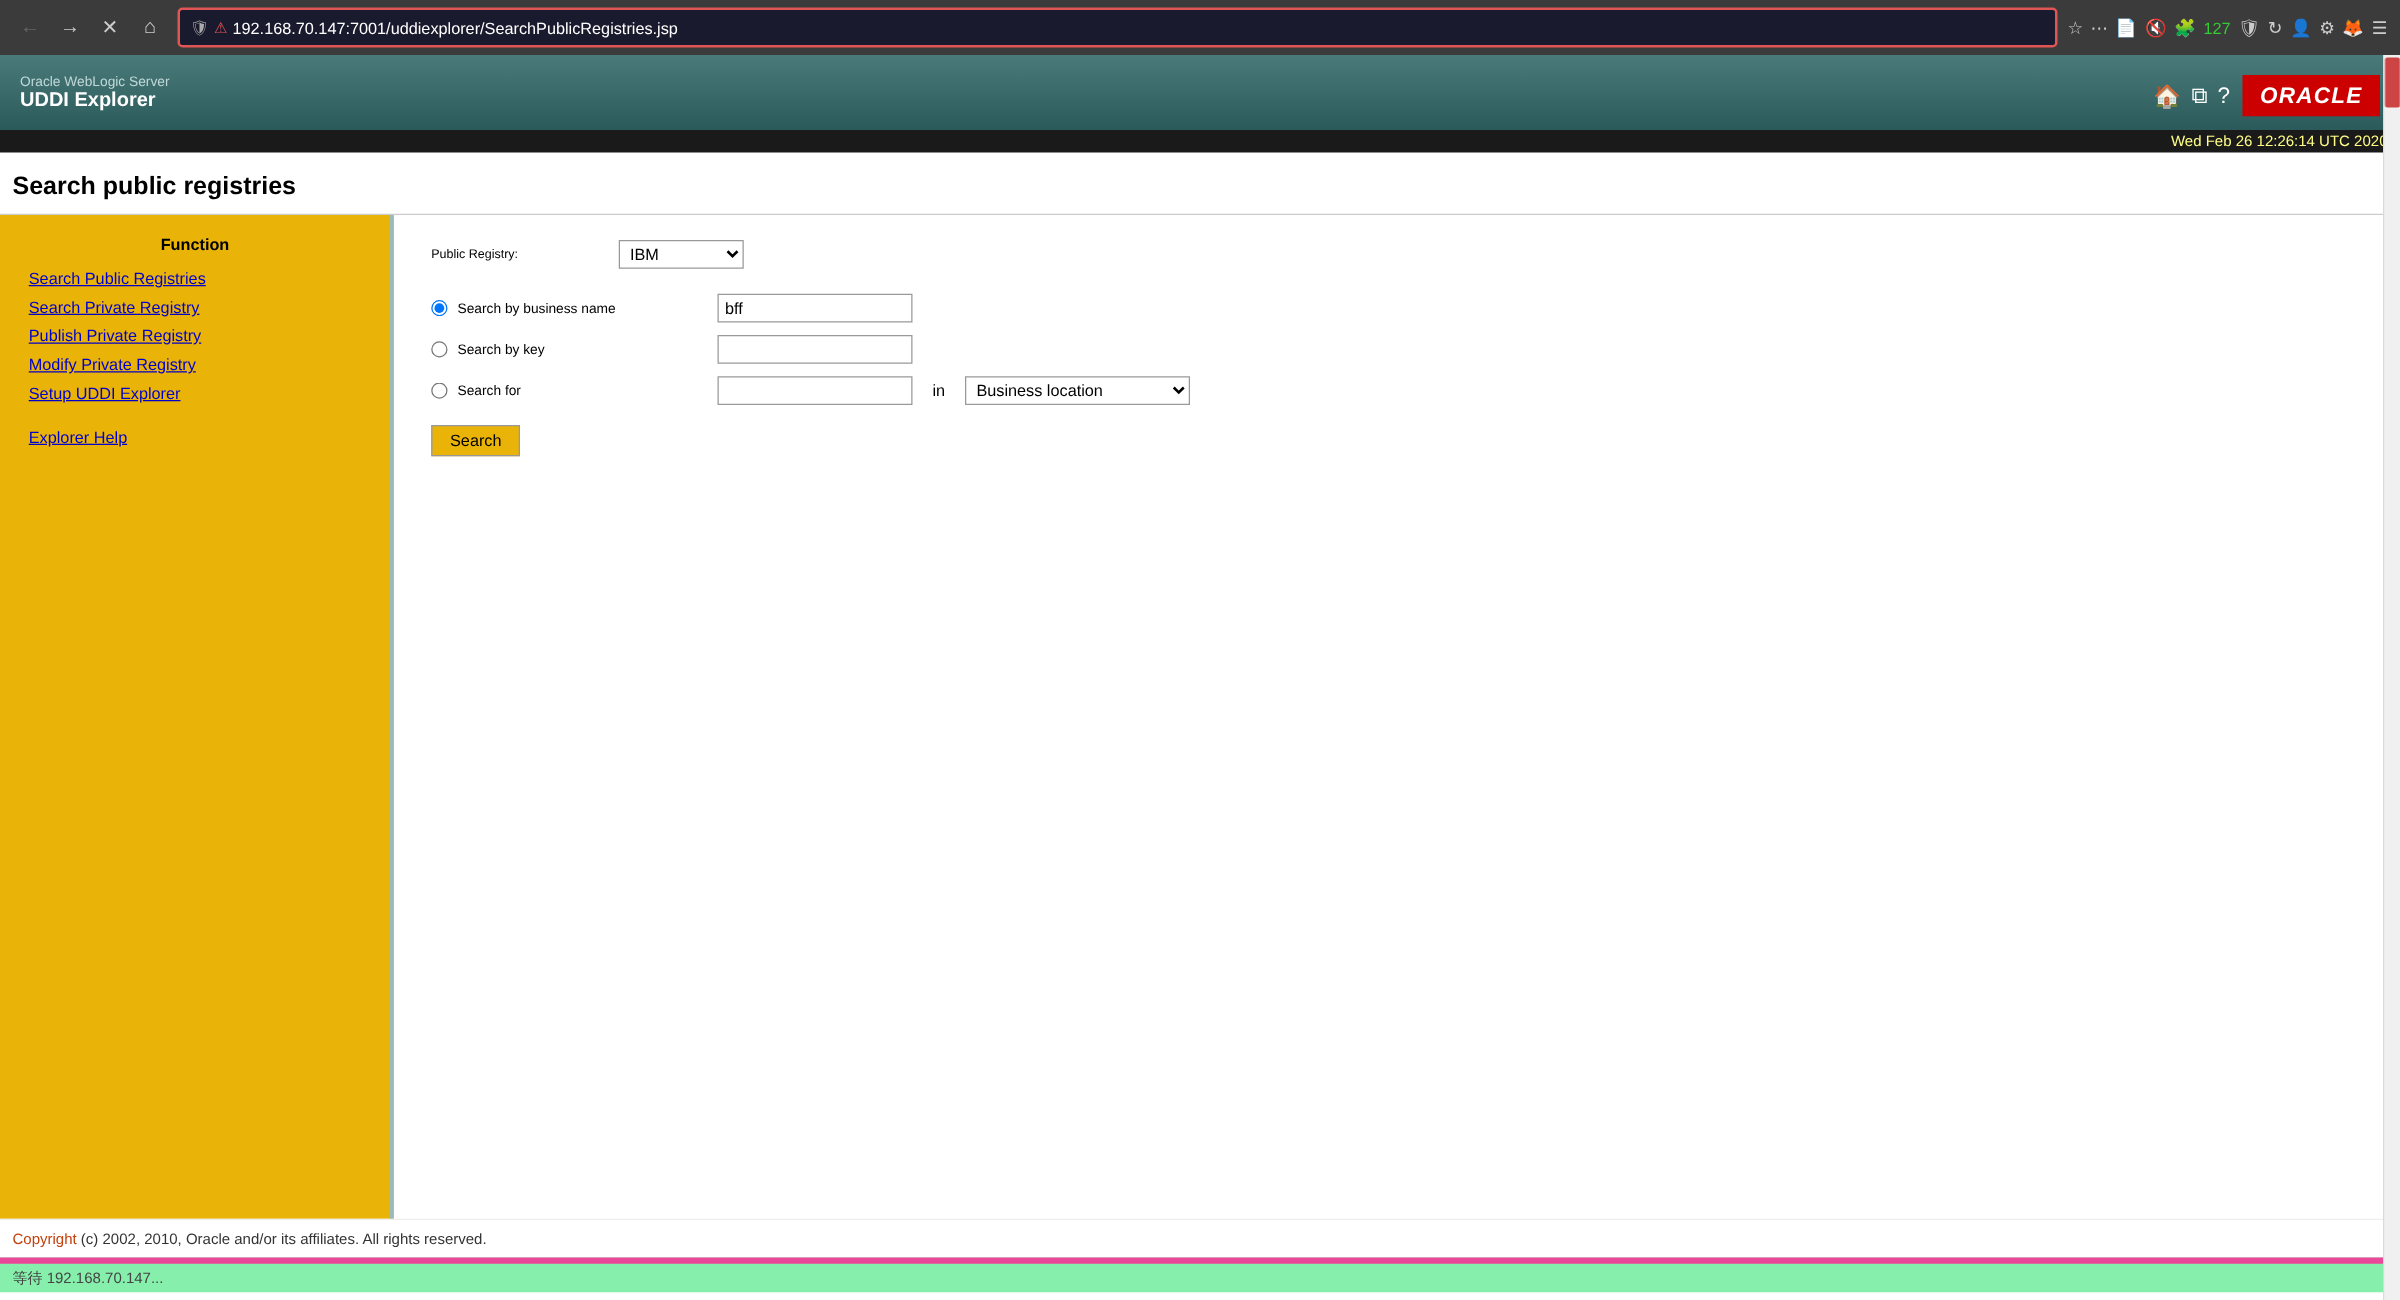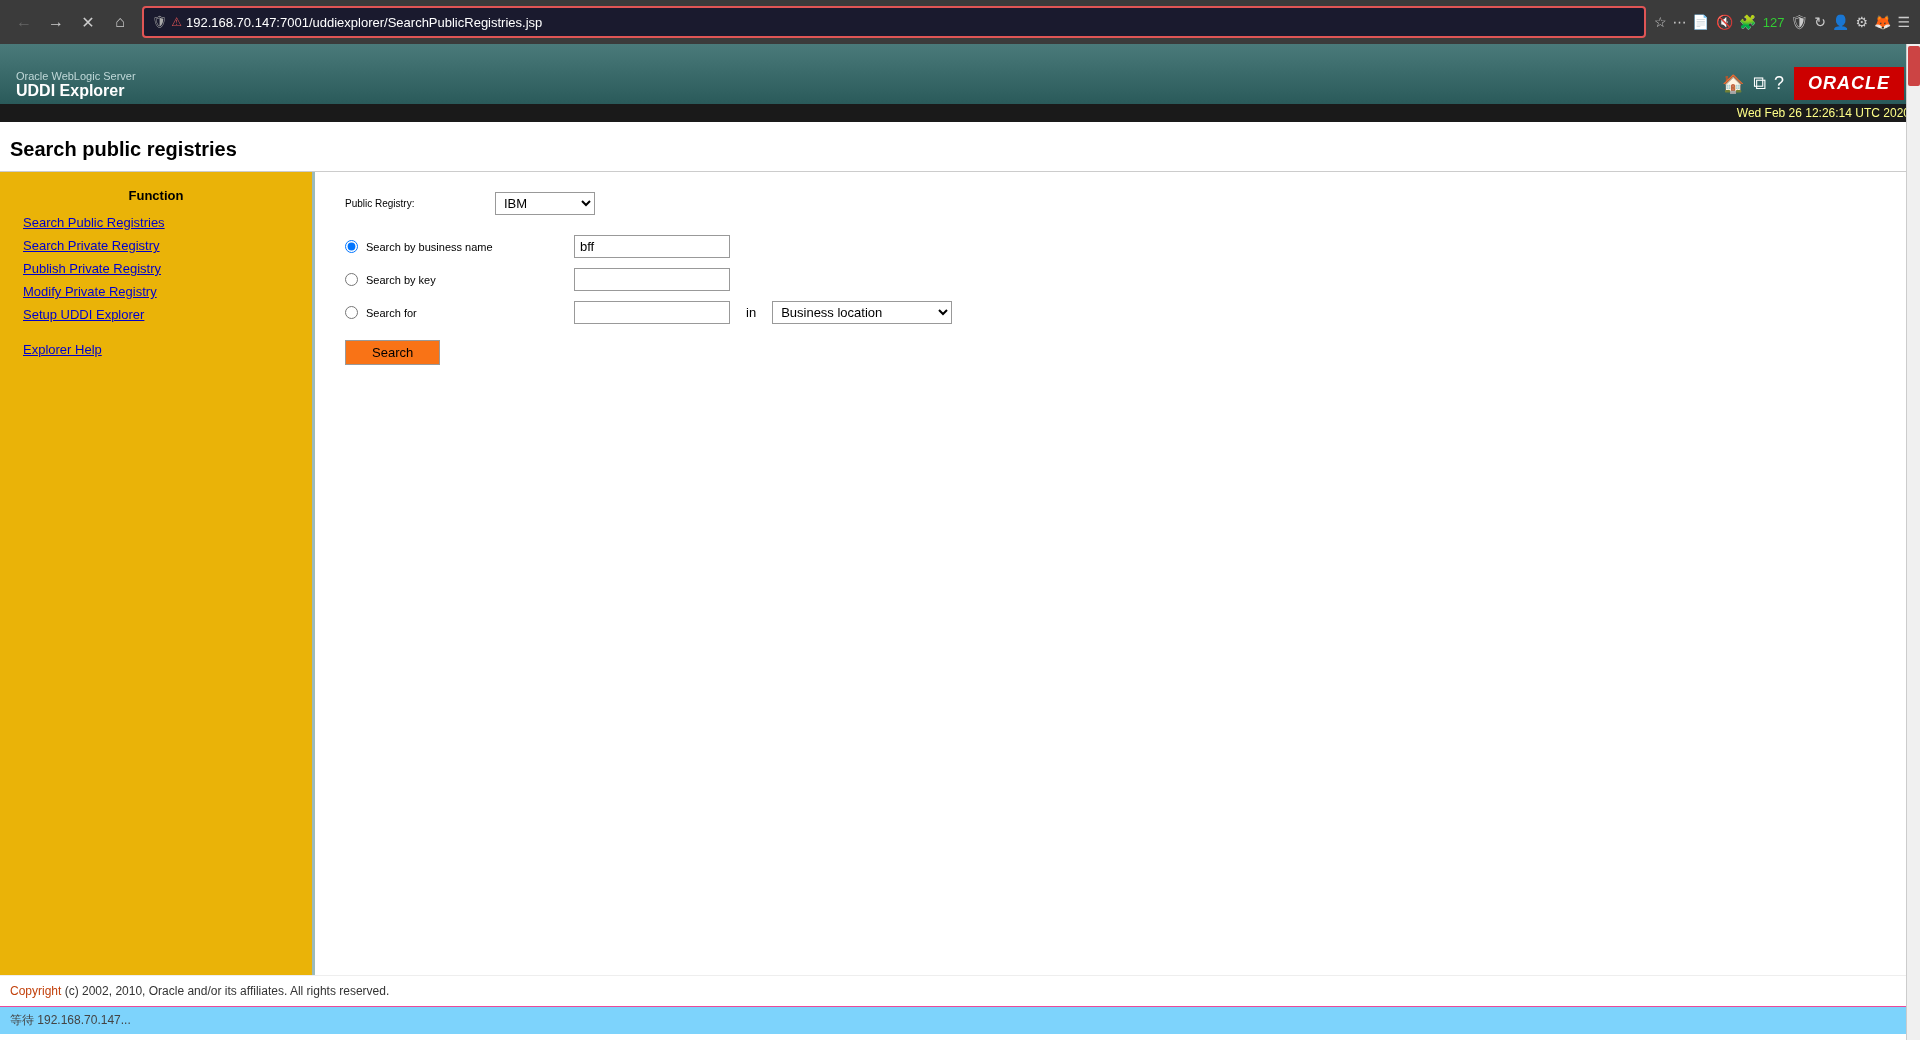--- a/index.html
+++ b/index.html
@@ -42,23 +42,23 @@
     .security-icon { color: #aaa; margin-right: 4px; font-size: 12px; }
     .address-bar-url { color: #fff; font-size: 13px; flex: 1; }
     .browser-actions { display: flex; gap: 6px; align-items: center; color: #ccc; font-size: 14px; }
     .browser-actions span { cursor: pointer; }
 
     
     .oracle-header {
       background: linear-gradient(to bottom, #4a7a7a, #2a5a5a);
       height: 60px;
       display: flex;
-      align-items: flex-end;
+      align-items: flex-start;
       justify-content: space-between;
-      padding: 4px 16px;
+      padding: 16px 16px;
       position: relative;
     }
     .oracle-header-title { color: #fff; }
     .oracle-header-title .product-name { font-size: 11px; color: #c0d8d8; }
     .oracle-header-title .app-name { font-size: 16px; font-weight: bold; color: #fff; }
     .oracle-header-right { display: flex; align-items: center; gap: 10px; }
     .oracle-header-icons { display: flex; gap: 8px; align-items: center; color: #fff; font-size: 18px; cursor: pointer; }
     .oracle-logo {
       background: #cc0000;
       color: #fff;
@@ -163,41 +163,41 @@
     }
     .in-label { font-size: 13px; margin: 0 8px; }
     .location-select {
       font-size: 13px;
       padding: 2px 4px;
       border: 1px solid #999;
       background: #fff;
       min-width: 180px;
     }
     .search-btn {
-      background: #f97316;
+      background: #eab308;
       border: 1px solid #999;
-      padding: 4px 26px;
+      padding: 4px 14px;
       font-size: 13px;
       cursor: pointer;
       margin-top: 6px;
     }
 
     
     .page-footer {
       padding: 8px 10px;
       font-size: 12px;
       color: #333;
       border-top: 1px solid #eee;
     }
     .footer-link { color: #c2410c; cursor: pointer; }
 
     
     .status-bar {
-      background: #7dd3fc;
-      border-top: 1px solid #ec4899;
+      background: #86efac;
+      border-top: 5px solid #ec4899;
       height: 28px;
       display: flex;
       align-items: center;
       padding: 0 10px;
       font-size: 12px;
       color: #444;
     }
 
     
     .scrollbar-area {

